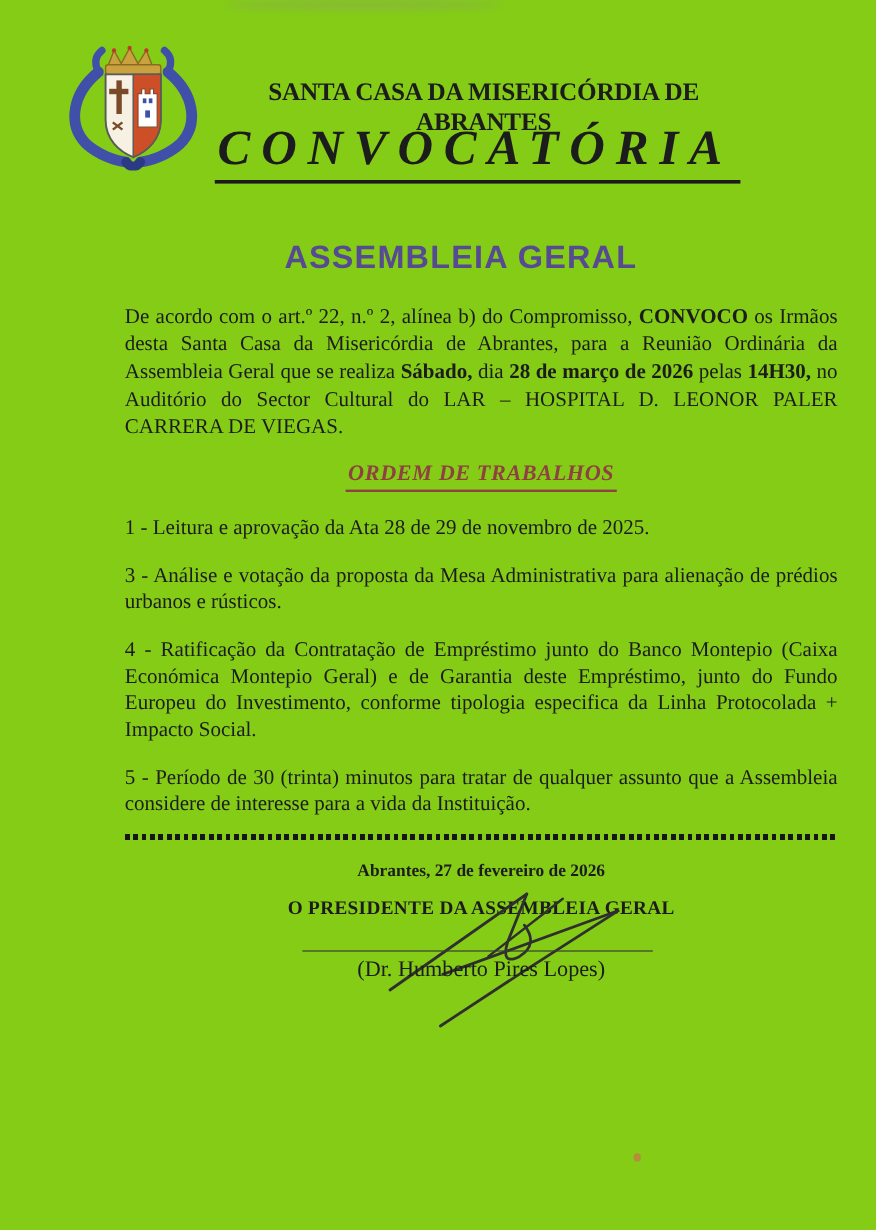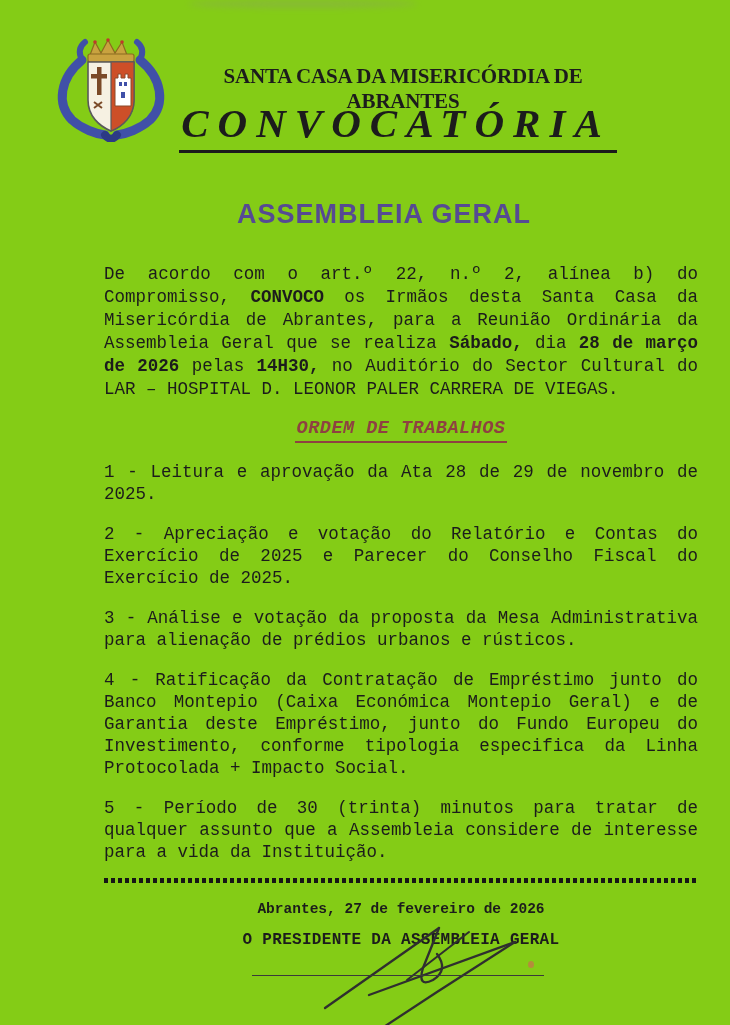--- a/index.html
+++ b/index.html
@@ -11,22 +11,22 @@
   .org{position:absolute;left:168px;top:64px;width:470px;text-align:center;
        font-size:21px;font-weight:bold;letter-spacing:-.2px;}
   .convoc-wrap{position:absolute;left:0;top:100px;width:730px;text-align:center;
        padding-left:66px;box-sizing:border-box;}
   .convoc{display:inline-block;font-size:41px;font-style:italic;font-weight:bold;
        letter-spacing:.22em;line-height:1.15;border-bottom:3px solid #1b1b1b;
        padding:0 6px 3px 2px;}
   .title{position:absolute;top:199px;left:0;width:730px;box-sizing:border-box;padding-left:38px;
        text-align:center;font-family:"Liberation Sans",sans-serif;font-weight:bold;
        font-size:27px;letter-spacing:1px;color:#564a93;}
-  .body{position:absolute;left:104px;top:263px;width:594px;font-size:17.5px;
-       line-height:23px;text-align:justify;font-family:Liberation Mono, monospace;}
+  .body{position:absolute;left:104px;top:252px;width:594px;font-size:17.5px;
+       line-height:23px;text-align:justify;}
   .intro{margin:0;}
   .ordem-wrap{margin-top:16px;text-align:center;}
   .ordem{display:inline-block;font-weight:bold;font-style:italic;font-size:18.5px;
        color:#8e4141;border-bottom:2px solid #8e4141;padding:0 2px 1px;letter-spacing:.5px;}
   .item{margin:18px 0 0;line-height:22px;}
   .dotline{margin-top:15px;height:5px;
        background:repeating-linear-gradient(to right,#161616 0 4px,transparent 4px 7px);}
   .note{margin:7px 0 0;font-style:italic;font-weight:bold;line-height:22.5px;}
   .footer{text-align:center;}
   .date{margin-top:15px;font-size:14.5px;font-weight:bold;}
@@ -85,40 +85,40 @@
 
   <div class="body">
 
     <p class="intro"><span>De acordo com o art.º 22, n.º 2, alínea b) do Compromisso, </span><b>CONVOCO</b><span> os Irmãos desta Santa Casa da Misericórdia de Abrantes, para a Reunião Ordinária da Assembleia Geral que se realiza </span><b>Sábado,</b><span> dia </span><b>28 de março de 2026</b><span> pelas </span><b>14H30,</b><span> no Auditório do Sector Cultural do LAR – HOSPITAL D. LEONOR PALER CARRERA DE VIEGAS.</span></p>
 
     <div class="ordem-wrap">
       <span class="ordem">ORDEM DE TRABALHOS</span>
     </div>
 
     <p class="item">1 - Leitura e aprovação da Ata 28 de 29 de novembro de 2025.</p>
-    <p class="item">2 - Apreciação e votação do Relatório e Contas do Exercício de 2025 e Parecer do Conselho Fiscal do Exercício de 2025.</p>
     <p class="item">3 - Análise e votação da proposta da Mesa Administrativa para alienação de prédios urbanos e rústicos.</p>
     <p class="item">4 - Ratificação da Contratação de Empréstimo junto do Banco Montepio (Caixa Económica Montepio Geral) e de Garantia deste Empréstimo, junto do Fundo Europeu do Investimento, conforme tipologia especifica da Linha Protocolada + Impacto Social.</p>
     <p class="item">5 - Período de 30 (trinta) minutos para tratar de qualquer assunto que a Assembleia considere de interesse para a vida da Instituição.</p>
 
     <div class="dotline"></div>
 
 
     <div class="footer">
       <div class="date">Abrantes, 27 de fevereiro de 2026</div>
       <div class="president">O PRESIDENTE DA ASSEMBLEIA GERAL</div>
       <div class="sig-block">
         <svg class="scrawl" viewBox="0 0 240 120">
           <path d="M6,88 L120,8" fill="none" stroke="#2f2f2f" stroke-width="2.3" stroke-linecap="round"></path>
           <path d="M50,75 L196,22" fill="none" stroke="#2f2f2f" stroke-width="2.3" stroke-linecap="round"></path>
           <path d="M120,8 L104,48 Q98,68 114,60 Q130,50 118,34" fill="none" stroke="#2f2f2f" stroke-width="2.3" stroke-linecap="round"></path>
           <path d="M196,22 L118,72 L48,118" fill="none" stroke="#2f2f2f" stroke-width="2.3" stroke-linecap="round"></path>
           <path d="M88,60 L150,12" fill="none" stroke="#2f2f2f" stroke-width="2" stroke-linecap="round"></path>
         </svg>
         <div class="sig-line"></div>
+        <div class="sig-name">(Dr. Humberto Pires Lopes)</div>
       </div>
     </div>
 
   </div>
 
   <div class="dot"></div>
 
 </div>
 
 </body></html>

